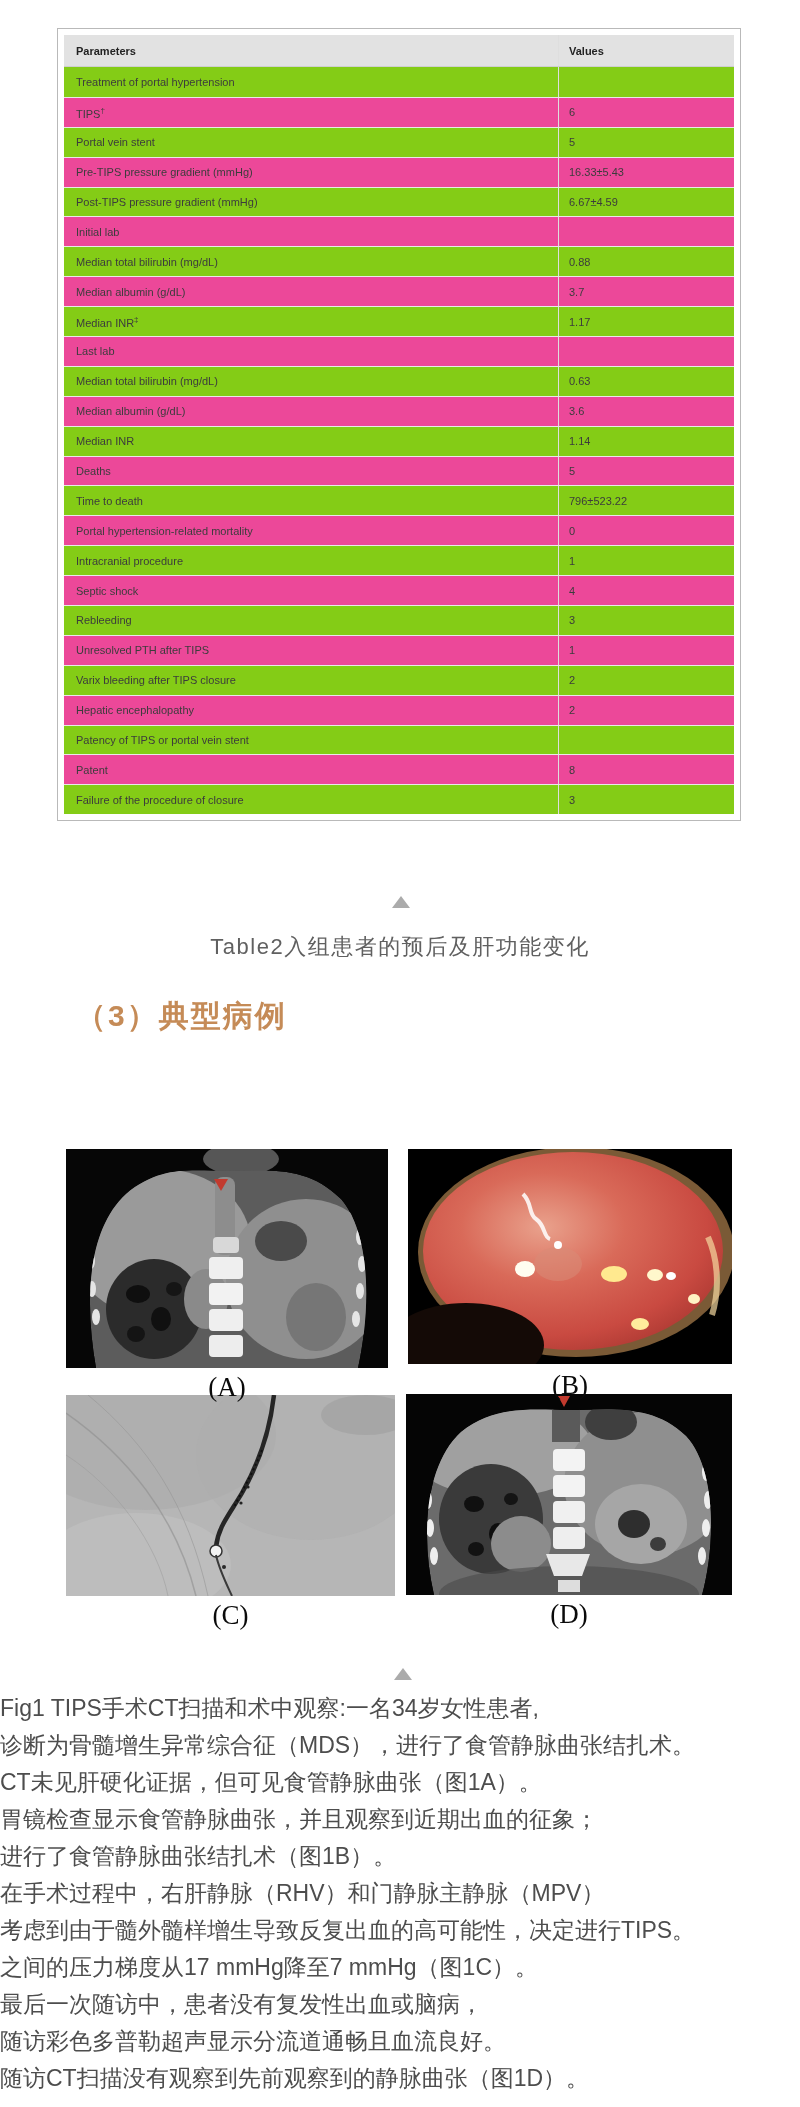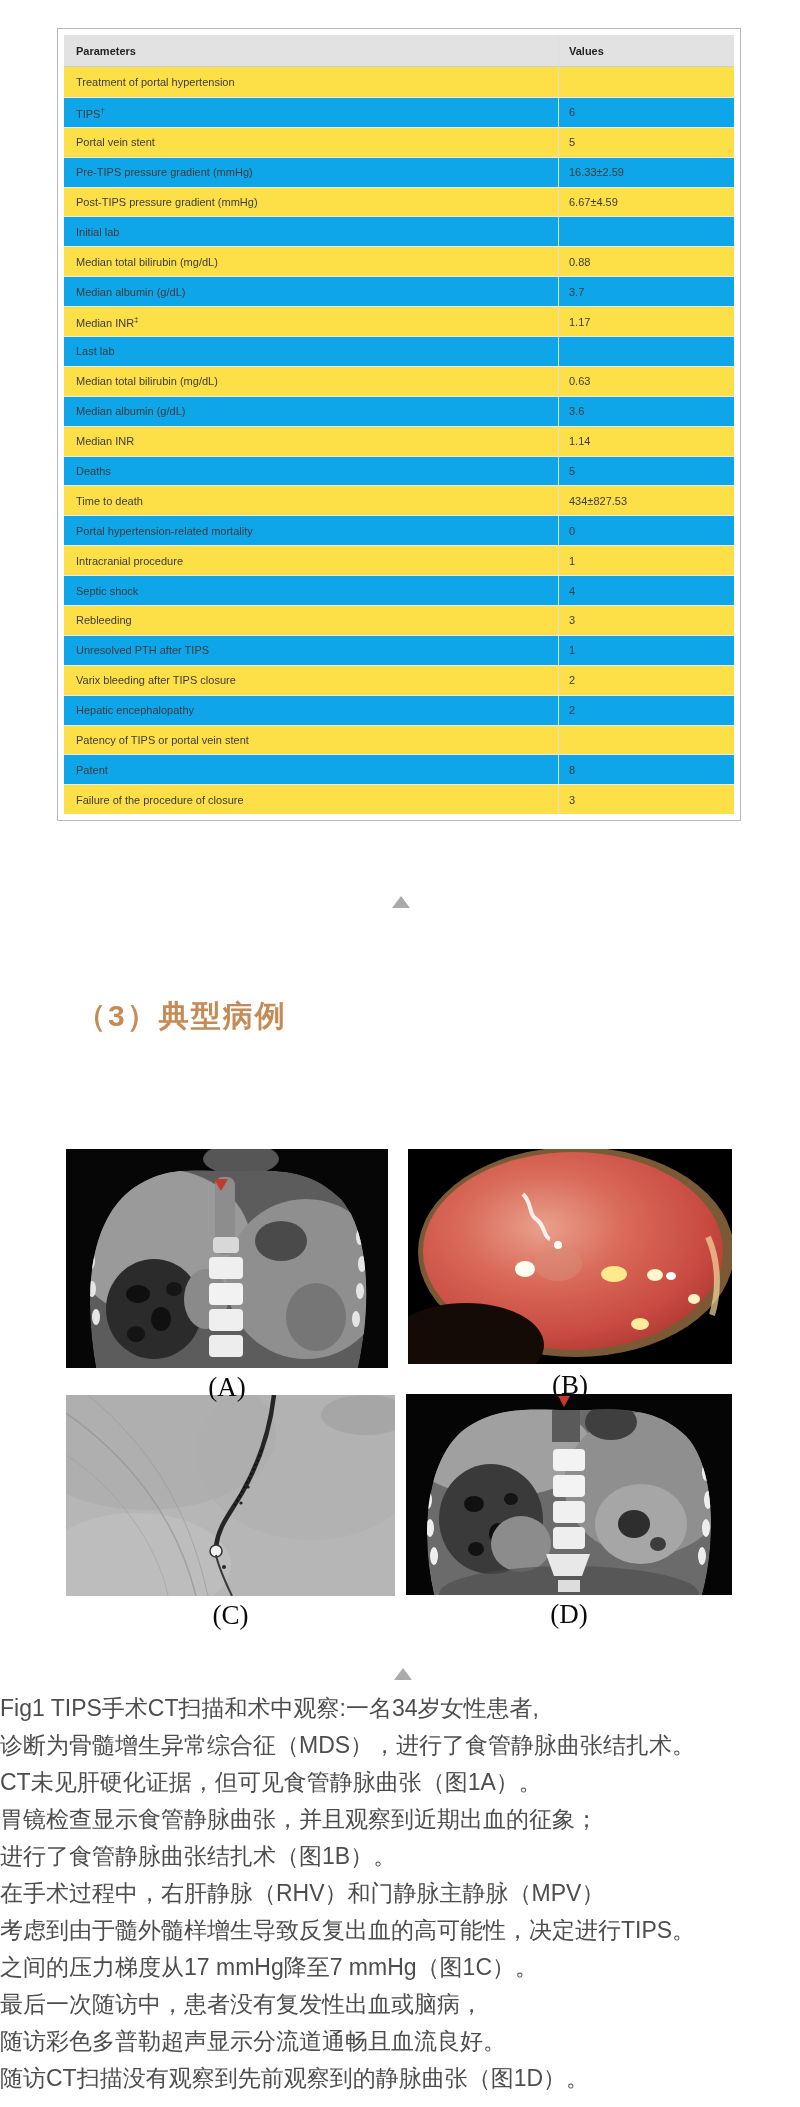--- a/index.html
+++ b/index.html
@@ -2,23 +2,23 @@
 <html><head>
 <meta charset="utf-8">
 <style>
   * { margin:0; padding:0; box-sizing:border-box; }
   body { background:#ffffff; font-family:"Liberation Sans", sans-serif; }
   .page { position:relative; width:800px; height:2107px; background:#fff; overflow:hidden; margin:0 auto; }
 
   
   .table-wrap { position:absolute; left:57px; top:28px; width:684px; border:1px solid #b9b9b9; background:#fff; padding:6px; }
   .t-header { display:flex; height:32px; align-items:center; background:#e2e2e2; font-weight:bold; font-size:11px; color:#222; border-bottom:1px solid #cfcfcf; }
-  .t-row { display:flex; height:29.9px; align-items:center; font-size:11px; color:#3c3c3c; border-top:1px solid #e9e9e9; background:#0ea5e9; }
+  .t-row { display:flex; height:29.9px; align-items:center; font-size:11px; color:#3c3c3c; border-top:1px solid #e9e9e9; background:#ec4899; }
   .t-row:first-of-type { border-top:none; }
-  .t-row.odd { background:#fde047; }
+  .t-row.odd { background:#84cc16; }
   .c-param { flex:0 0 494px; padding-left:12px; white-space:nowrap; overflow:hidden; }
   .c-value { flex:1; padding-left:10px; border-left:1px solid #dedede; align-self:stretch; display:flex; align-items:center; }
   .c-param sup { font-size:8px; vertical-align:super; }
 
   
   .tri { position:absolute; width:0; height:0; border-left:9px solid transparent; border-right:9px solid transparent; border-bottom:12px solid #ababab; }
   .table-caption { position:absolute; left:0; top:932px; width:800px; text-align:center; font-size:22px; color:#606060; letter-spacing:1.5px; }
   .section-heading { position:absolute; left:76px; top:996px; font-size:30px; font-weight:bold; letter-spacing:2px; }
 
   
@@ -47,21 +47,21 @@
         <div class="t-row">
           <div class="c-param">TIPS<sup>†</sup></div>
           <div class="c-value">6</div>
         </div>
         <div class="t-row odd">
           <div class="c-param">Portal vein stent</div>
           <div class="c-value">5</div>
         </div>
         <div class="t-row">
           <div class="c-param">Pre-TIPS pressure gradient (mmHg)</div>
-          <div class="c-value">16.33±2.59</div>
+          <div class="c-value">16.33±5.43</div>
         </div>
         <div class="t-row odd">
           <div class="c-param">Post-TIPS pressure gradient (mmHg)</div>
           <div class="c-value">6.67±4.59</div>
         </div>
         <div class="t-row">
           <div class="c-param">Initial lab</div>
           <div class="c-value"></div>
         </div>
         <div class="t-row odd">
@@ -91,21 +91,21 @@
         <div class="t-row odd">
           <div class="c-param">Median INR</div>
           <div class="c-value">1.14</div>
         </div>
         <div class="t-row">
           <div class="c-param">Deaths</div>
           <div class="c-value">5</div>
         </div>
         <div class="t-row odd">
           <div class="c-param">Time to death</div>
-          <div class="c-value">434±827.53</div>
+          <div class="c-value">796±523.22</div>
         </div>
         <div class="t-row">
           <div class="c-param">Portal hypertension-related mortality</div>
           <div class="c-value">0</div>
         </div>
         <div class="t-row odd">
           <div class="c-param">Intracranial procedure</div>
           <div class="c-value">1</div>
         </div>
         <div class="t-row">
@@ -137,20 +137,21 @@
           <div class="c-value">8</div>
         </div>
         <div class="t-row odd">
           <div class="c-param">Failure of the procedure of closure</div>
           <div class="c-value">3</div>
         </div>
       </div>
   </div>
 
   <div class="tri" style="left:392px; top:896px;"></div>
+  <div class="table-caption">Table2入组患者的预后及肝功能变化</div>
 
   <div class="section-heading" style="color: rgb(197, 139, 87);">（3）典型病例</div>
 
   <div class="fig" style="left:66px; top:1149px;">
     <svg width="322" height="219" viewBox="0 0 322 219">
       <defs>
           <clipPath id="bodyA">
             <path d="M30,219 C18,150 22,80 60,45 C95,15 130,22 161,22 C200,22 240,15 275,50 C305,85 305,160 292,219 Z"></path>
           </clipPath>
         </defs>

